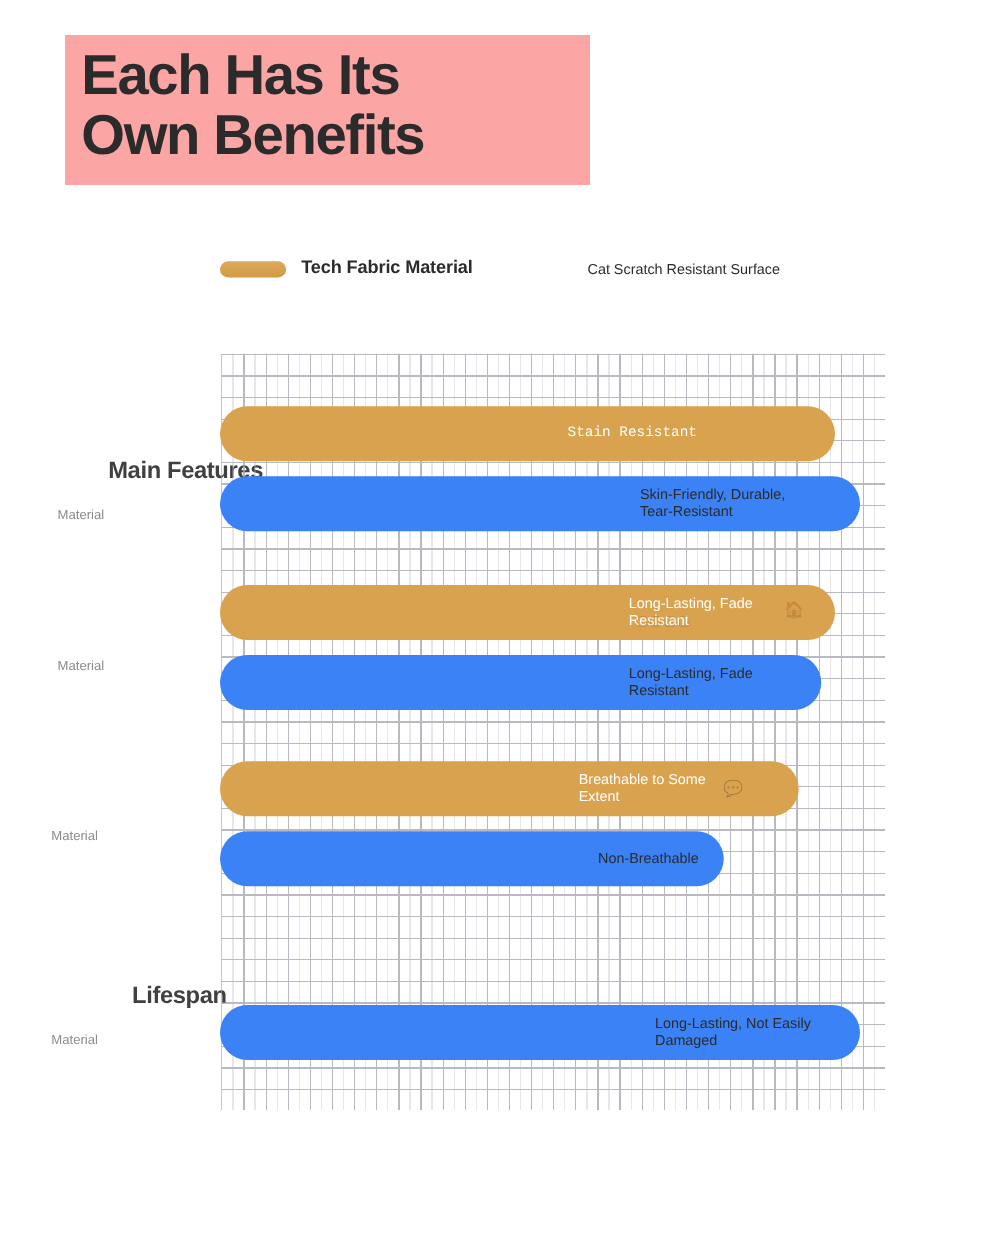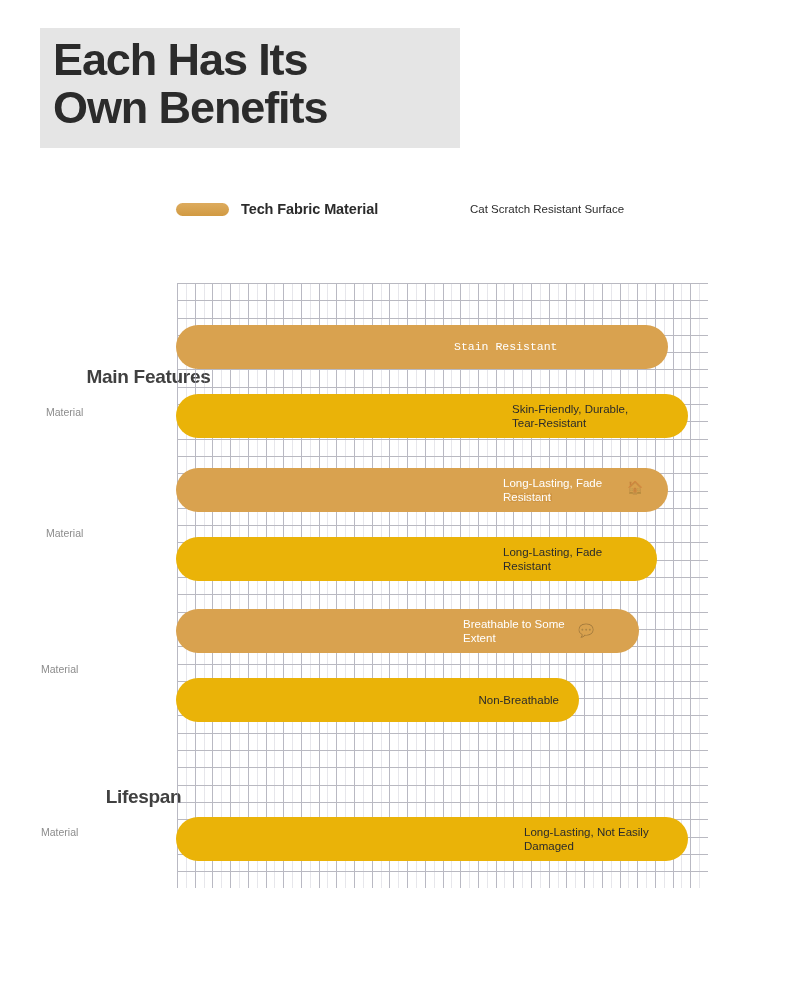--- a/index.html
+++ b/index.html
@@ -13,25 +13,25 @@
     height: 991px;
     position: relative;
     overflow: hidden;
     font-family: "Liberation Sans", "DejaVu Sans", sans-serif;
     -webkit-font-smoothing: antialiased;
   }
 
   
   #title-block {
     position: absolute;
-    left: 40px;
+    left: 52px;
     top: 28px;
     width: 420px;
     height: 120px;
-    background: #e5e5e5;
+    background: #fca5a5;
   }
   #page-title {
     position: absolute;
     left: 13px;
     top: 8px;
     width: 400px;
     margin: 0;
     font-size: 45px;
     line-height: 48px;
     font-weight: 700;
@@ -45,21 +45,21 @@
   #legend {
     position: absolute;
     left: 0;
     top: 196px;
     width: 790px;
     height: 26px;
   }
   .legend-item {
     position: absolute;
     display: flex;
-    align-items: center;
+    align-items: flex-end;
     height: 26px;
   }
   .legend-item.series-0 { left: 176px; }
   .legend-item.series-1 { left: 470px; }
   .legend-swatch {
     width: 53px;
     height: 13px;
     border-radius: 7px;
     margin-right: 12px;
     flex: 0 0 auto;
@@ -118,23 +118,22 @@
     border-radius: 26px;
     display: flex;
     align-items: center;
     box-sizing: border-box;
   }
   .bar.gold {
     background: #d9a24f;
     height: 44px;
   }
   .bar.lavender {
-    background: #eab308;
+    background: #3b82f6;
     height: 44px;
-    margin-top: 13px;
   }
   .bar-label {
     position: absolute;
     font-size: 11.5px;
     line-height: 14px;
     white-space: pre-line;
     text-align: left;
   }
   .bar.gold .bar-label {
     color: #ffffff;

